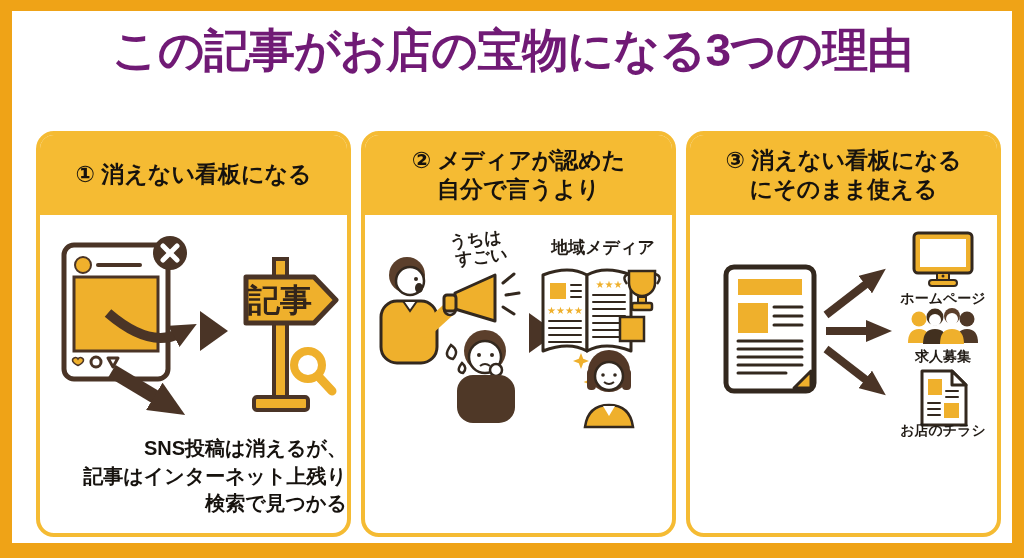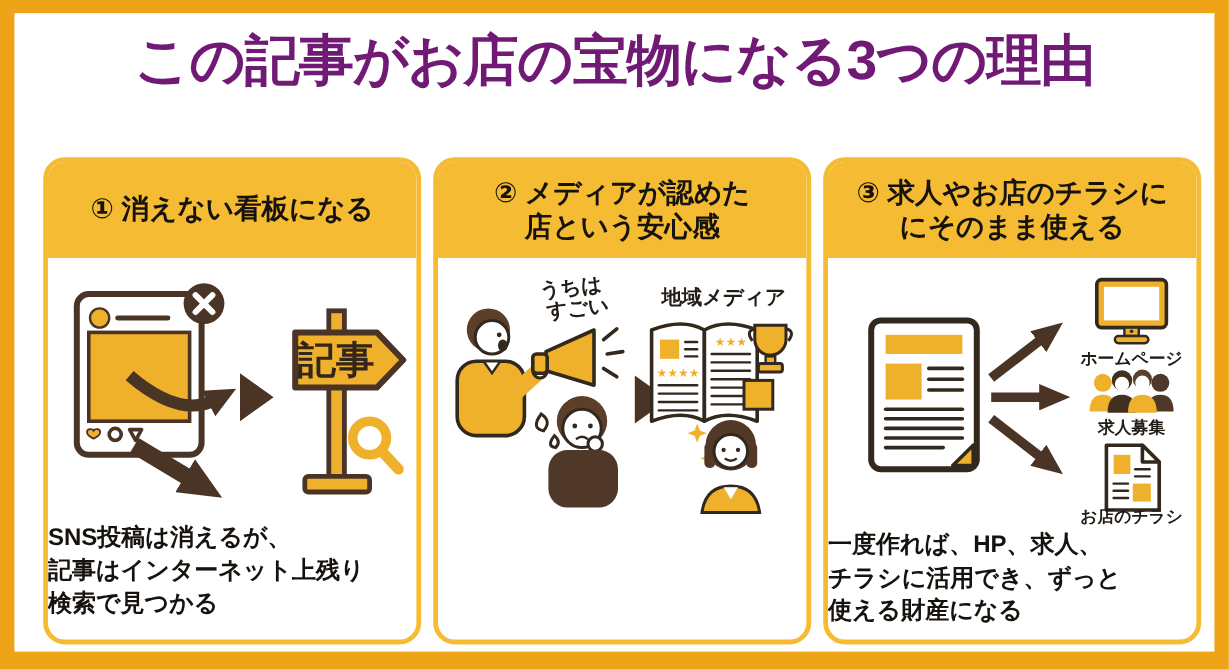--- a/index.html
+++ b/index.html
@@ -40,21 +40,21 @@
     line-height:1.28;
     white-space:pre-line;
   }
   .panel-illustration{
     flex:0 0 auto;
     display:flex;justify-content:center;
     padding-top:4px;
   }
   .panel-caption{
     flex:1;
-    text-align:left;
+    text-align:right;
     font-size:20px;font-weight:800;color:#16120e;
     line-height:1.38;
     white-space:pre-line;
     padding-top:4px;
   }
   svg text{font-family:"Liberation Sans","DejaVu Sans",sans-serif;}
 </style>
 </head>
 <body>
 
@@ -107,21 +107,21 @@
         </g>
       </svg>
     </div>
     <div class="panel-caption">SNS投稿は消えるが、
 記事はインターネット上残り
 検索で見つかる</div>
   </div>
 
   <div class="panel">
     <div class="panel-header">② メディアが認めた
-店という安心感</div>
+自分で言うより</div>
     <div class="panel-illustration">
       <svg width="292" height="212" viewBox="0 0 292 212">
 
         <g transform="rotate(-6 104 34)">
           <text x="104" y="26" text-anchor="middle" font-size="17" font-weight="bold" fill="#221C16">うちは</text>
           <text x="108" y="44" text-anchor="middle" font-size="17" font-weight="bold" fill="#221C16">すごい</text>
         </g>
 
         <g>
           <circle cx="34" cy="56" r="18" fill="#5B3F2B"></circle>
@@ -204,21 +204,21 @@
           <circle cx="242" cy="156" r="1.8" fill="#33281E"></circle>
           <path d="M231 163 q5 4 10 0" stroke="#33281E" stroke-width="2" fill="none"></path>
           <path d="M212 208 q3 -22 24 -22 q21 0 24 22 Z" fill="#EFB02C" stroke="#33281E" stroke-width="2.5"></path>
           <polygon points="230,187 236,197 242,187" fill="#fff"></polygon>
         </g>
       </svg>
     </div>
   </div>
 
   <div class="panel">
-    <div class="panel-header">③ 求人やお店のチラシに
+    <div class="panel-header">③ 消えない看板になる
 にそのまま使える</div>
     <div class="panel-illustration">
       <svg width="292" height="218" viewBox="0 0 292 218">
         <defs>
           <marker id="p3ah" markerWidth="26" markerHeight="22" refX="6" refY="11" orient="auto" markerUnits="userSpaceOnUse">
             <path d="M0 0 L26 11 L0 22 Z" fill="#4A3426"></path>
           </marker>
         </defs>
 
         <g>
@@ -276,18 +276,15 @@
               <line x1="248" y1="178" x2="260" y2="178"></line>
             <line x1="230" y1="184" x2="242" y2="184"></line>
               <line x1="230" y1="190" x2="242" y2="190"></line>
               <line x1="230" y1="196" x2="242" y2="196"></line>
           </g>
           <rect x="246" y="184" width="15" height="15" fill="#EFB02C"></rect>
         </g>
         <text x="245" y="216" text-anchor="middle" font-size="14" font-weight="bold" fill="#221C16">お店のチラシ</text>
       </svg>
     </div>
-    <div class="panel-caption">一度作れば、HP、求人、
-チラシに活用でき、ずっと
-使える財産になる</div>
   </div>
 
 </div>
 
 </body></html>

